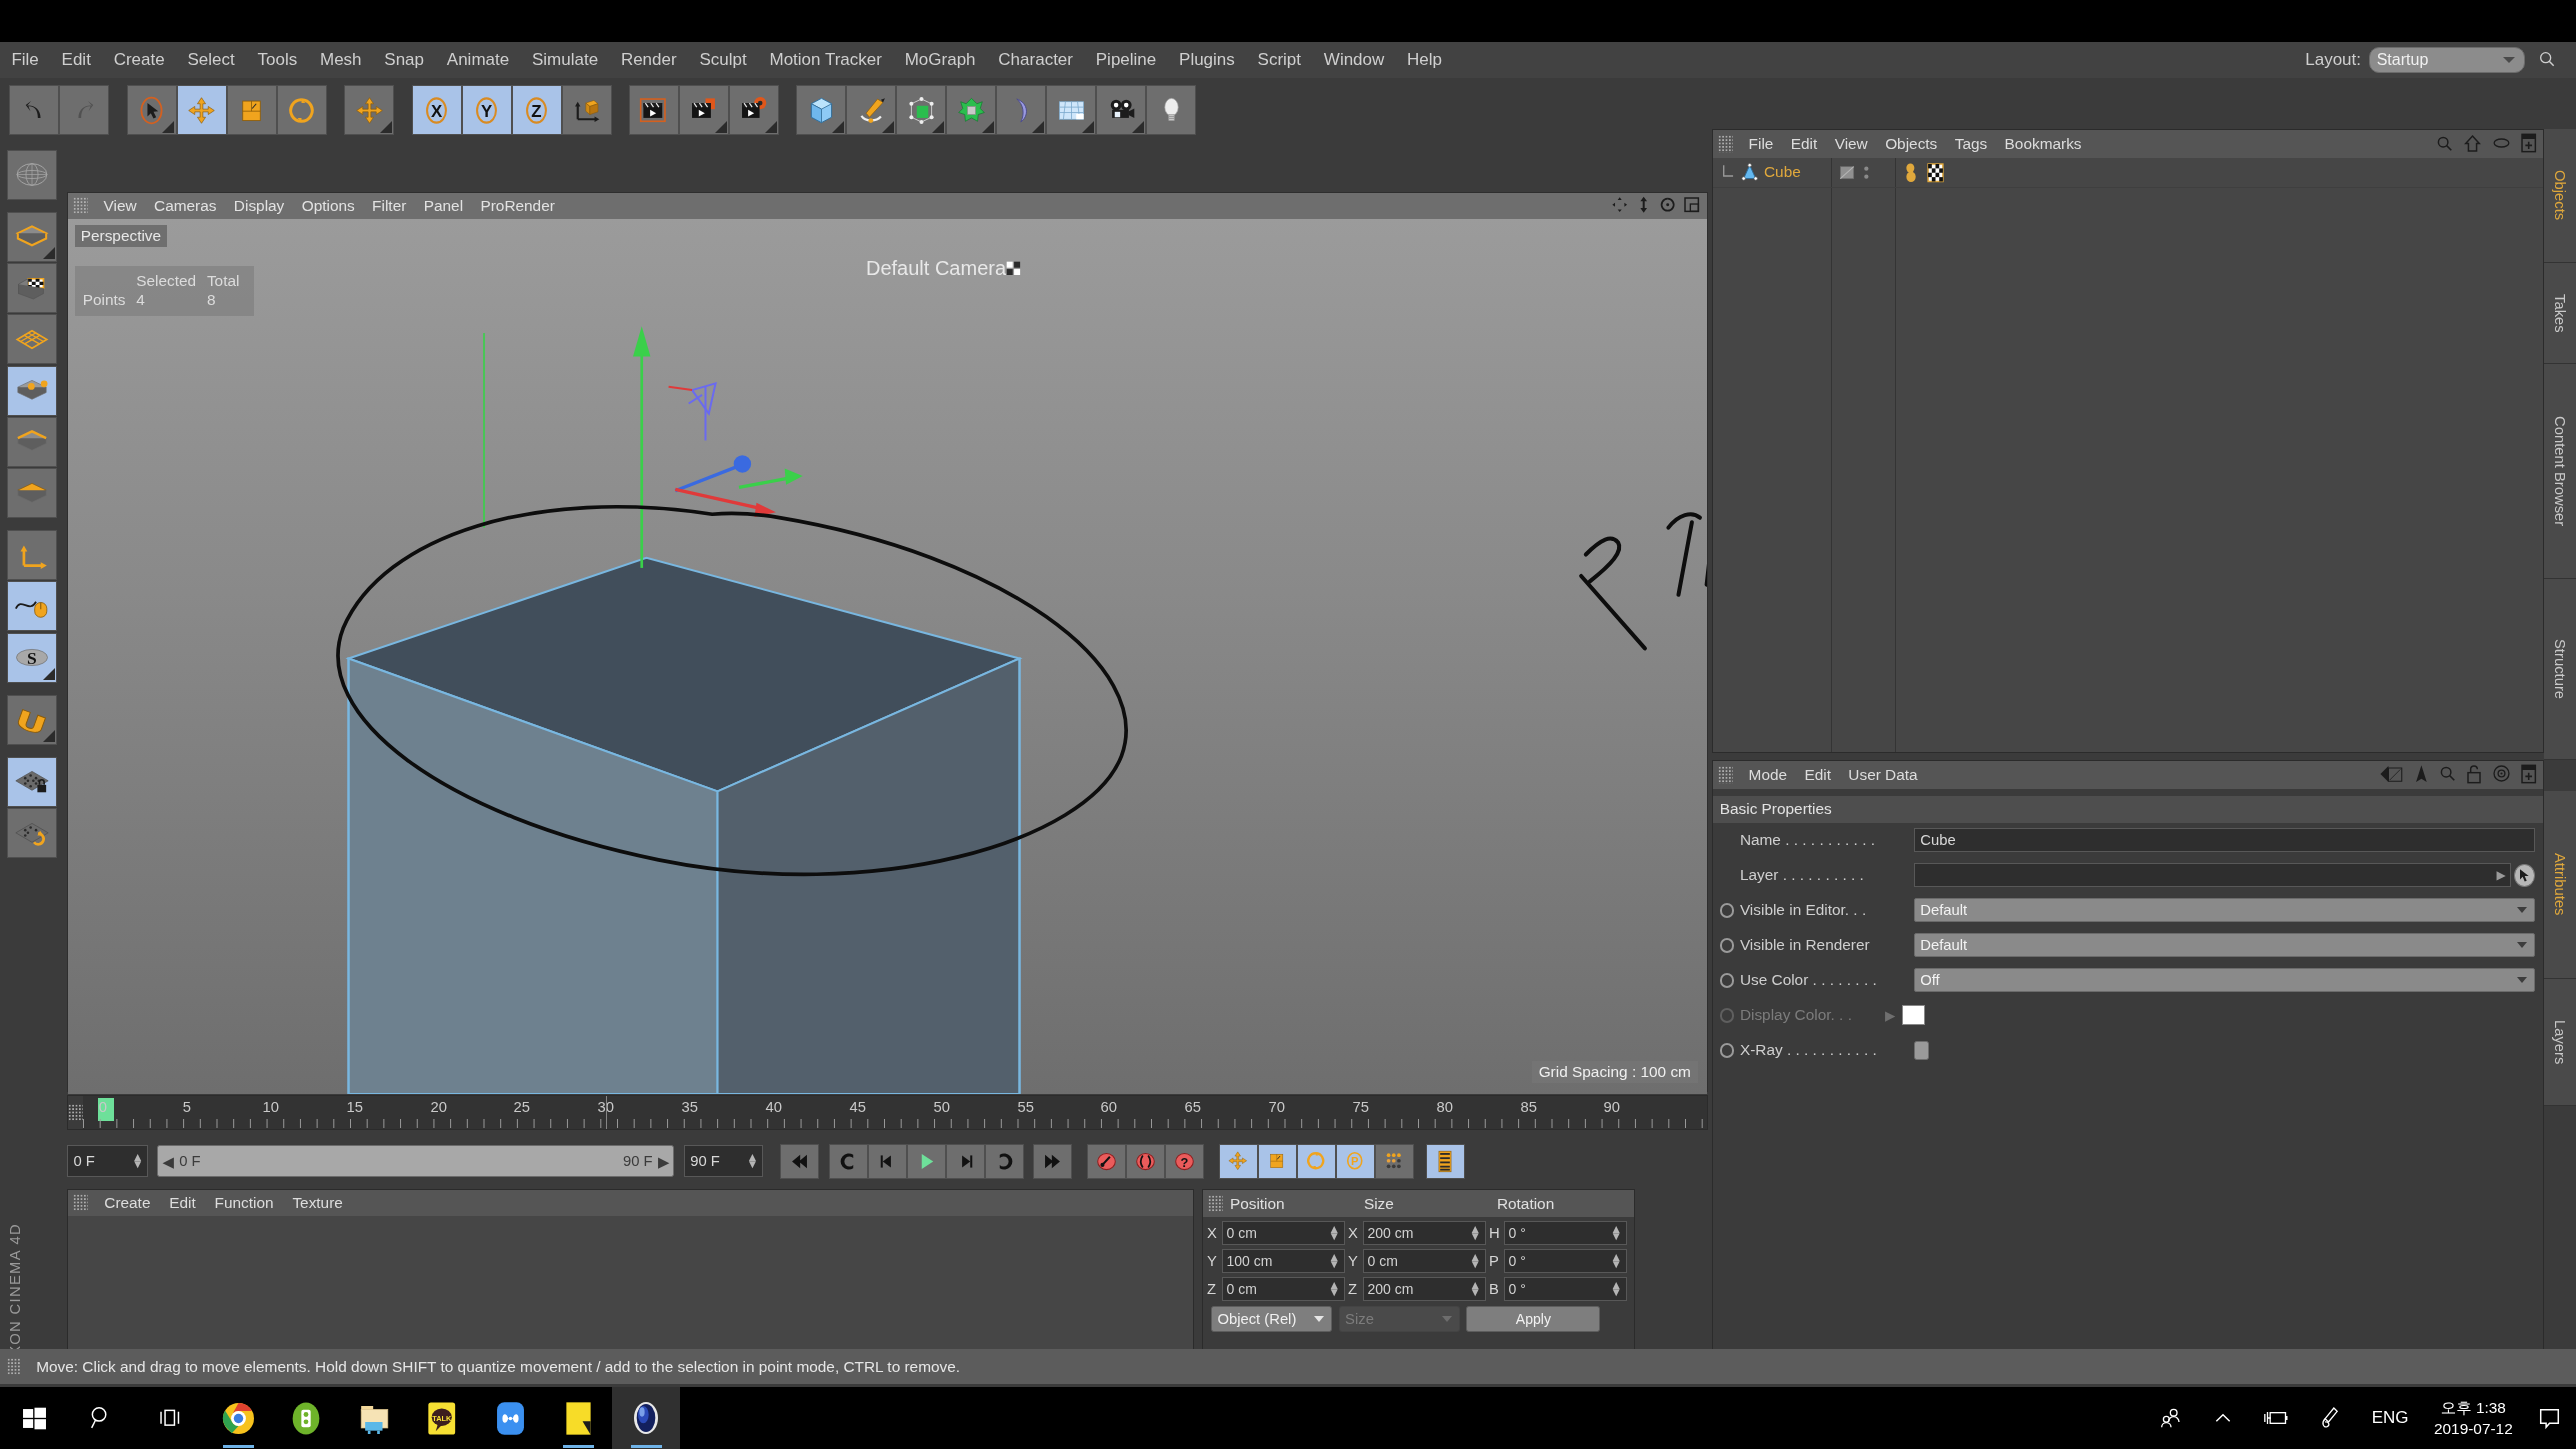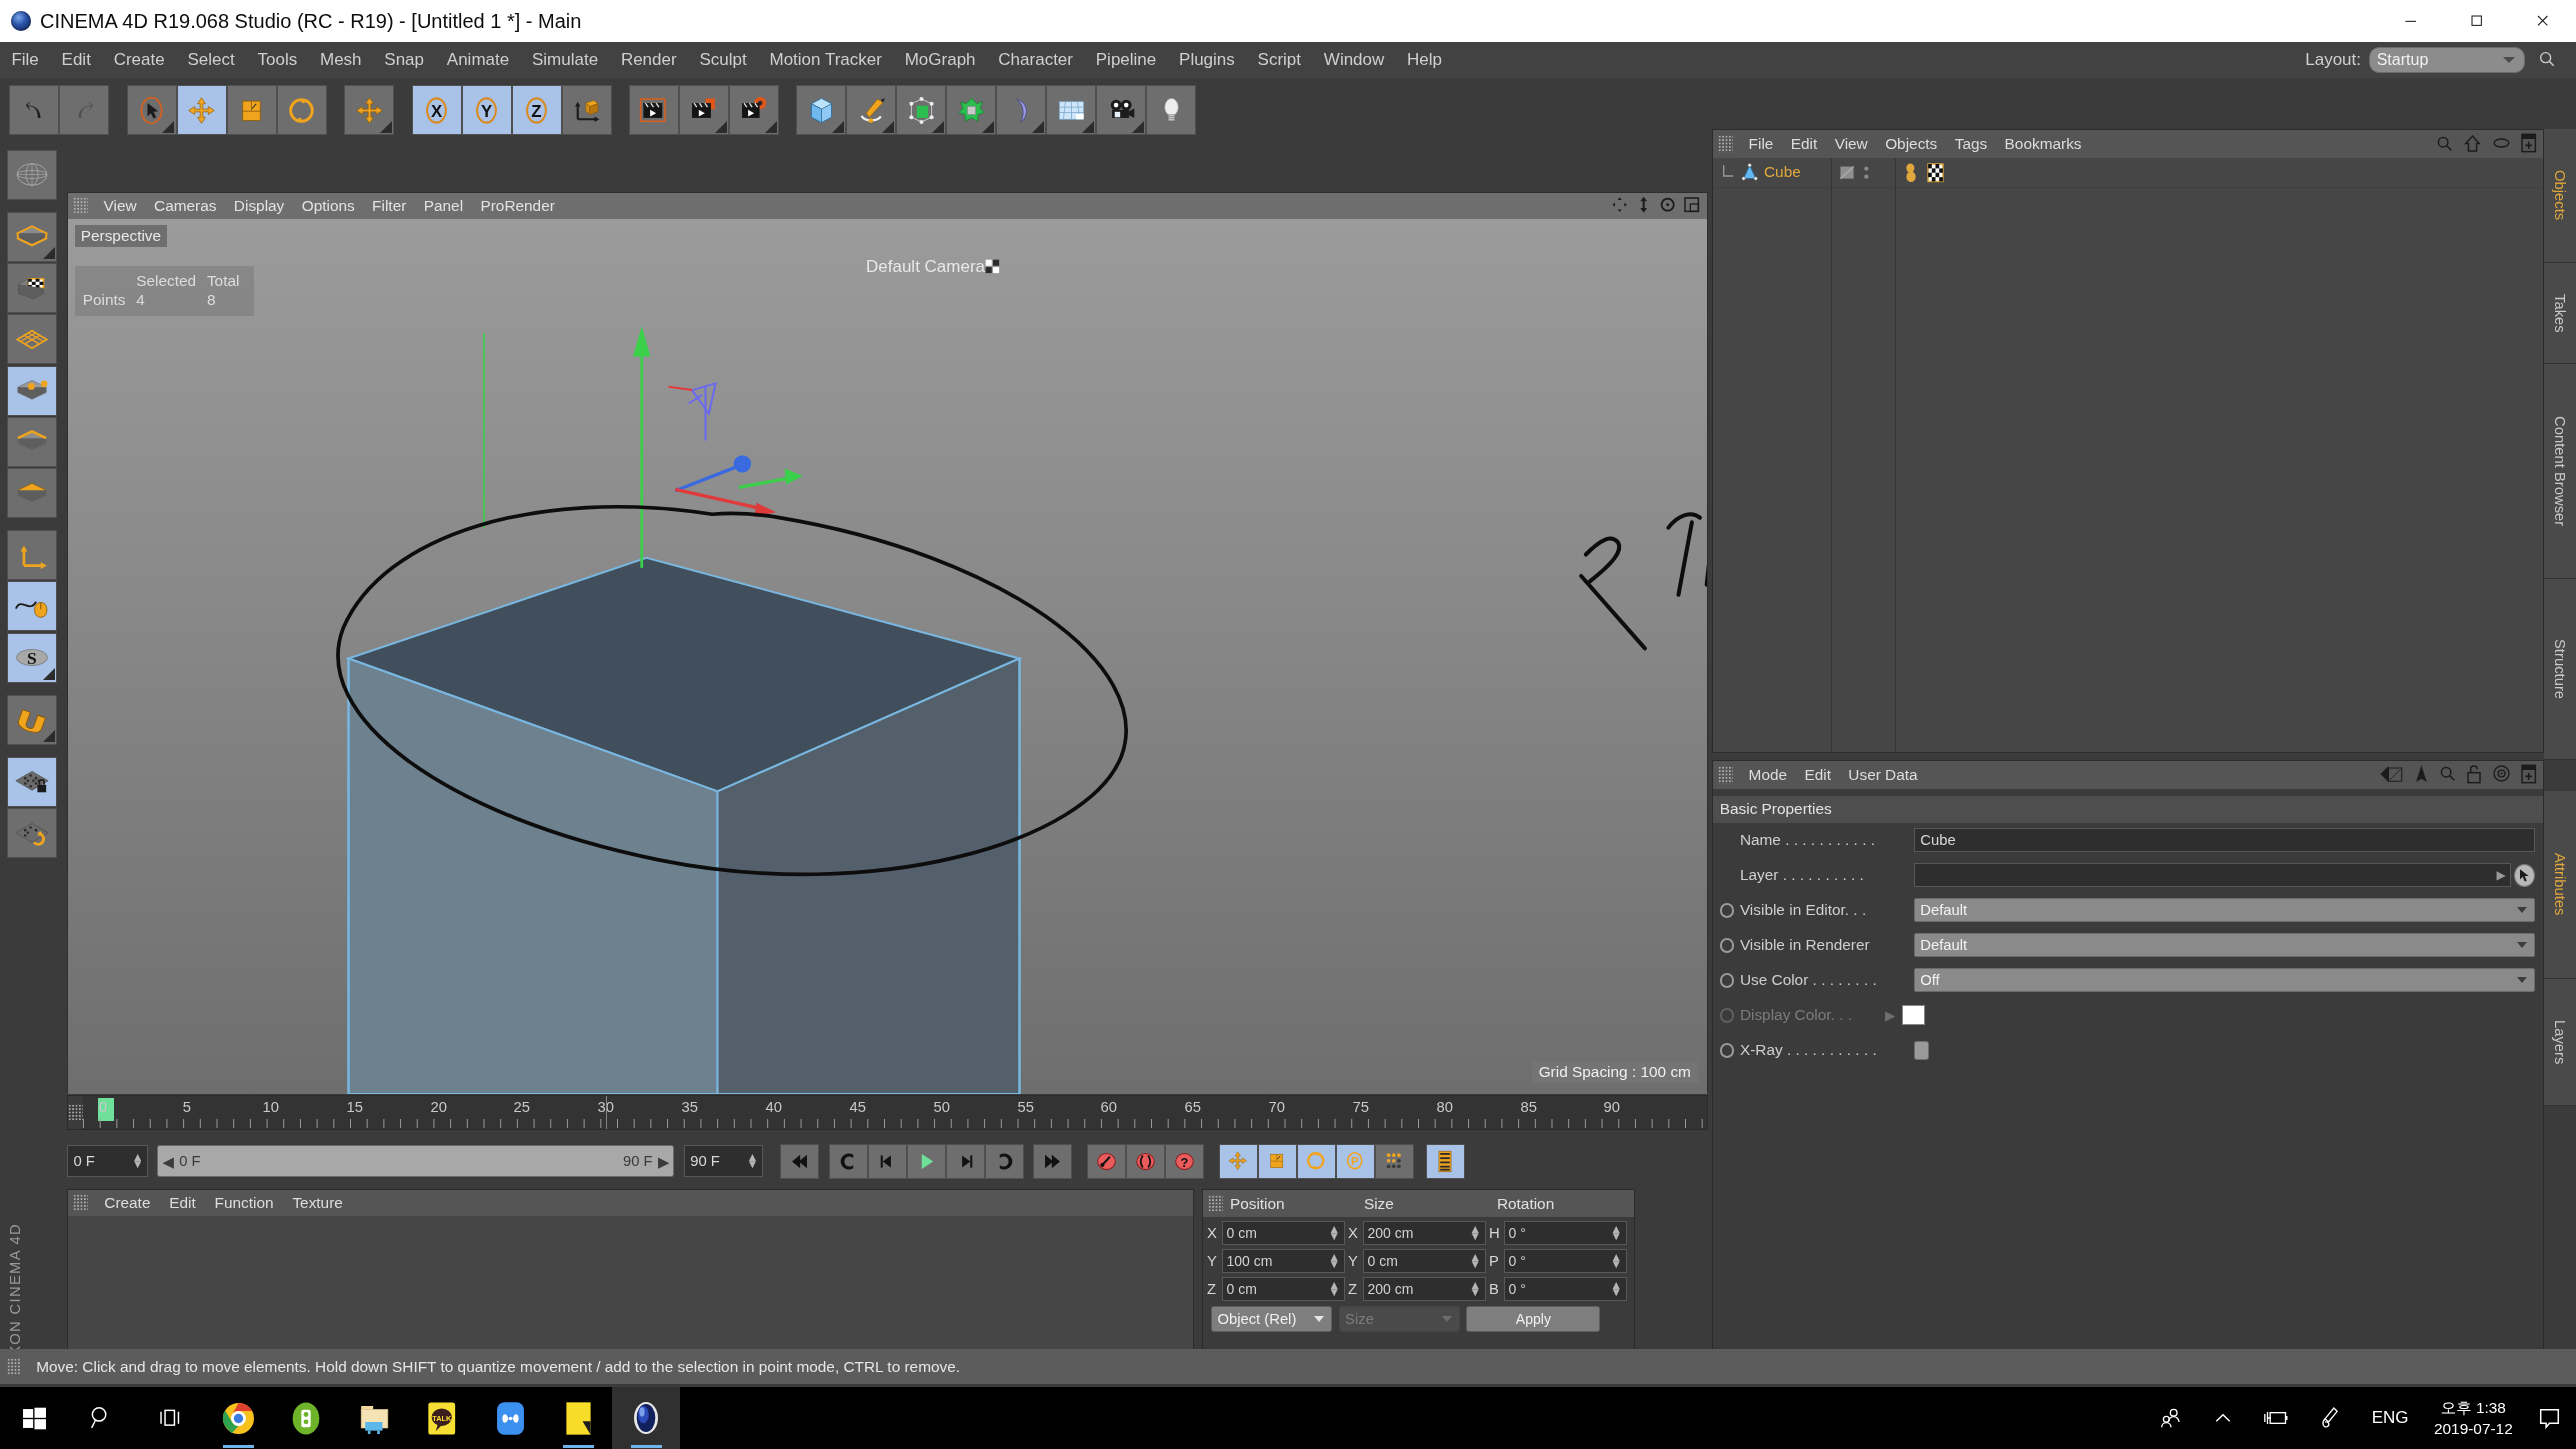--- a/index.html
+++ b/index.html
@@ -135,21 +135,21 @@
     color: #e8e8e8; font-size: 15.4px; padding: 2px 6px;
   }
   .stats-box {
     position: absolute; left: 6.7px; top: 47px; background: rgba(125,125,125,.62);
     padding: 5.4px 9.4px 6.7px 6.7px; color: #dcdcdc; font-size: 15.4px;
   }
   .stats-box table { border-collapse: collapse; }
   .stats-box td { padding: 0.7px 5.4px; }
   .stats-box td.lbl { padding-left: 1.3px; }
   .cam-label {
-    position: absolute; left: 798px; top: 38px; color: #e8e8e8; font-size: 17px;
+    position: absolute; left: 798px; top: 38px; color: #e8e8e8; font-size: 20px;
     display: flex; align-items: center; gap: 0;
   }
   .grid-spacing {
     position: absolute; right: 9.4px; bottom: 10.7px; background: rgba(120,120,120,.55);
     color: #efefef; font-size: 15.4px; padding: 2px 6.7px;
   }
 
   
   .timeline {
     position: absolute; left: 67px; top: 1053px; width: 1641px; height: 35px;
@@ -366,42 +366,20 @@
   .clock { color: #fff; font-size: 15.4px; text-align: center; line-height: 21.5px; padding: 0 10.7px; }
 
   
   .handwrite { position: absolute; left: 0; top: 0; pointer-events: none; }
 </style>
 </head>
 <body>
 
 <div class="app">
 
-  <div class="titlebar">
-    <div class="title-logo"></div>
-    <div class="title-text">CINEMA 4D R19.068 Studio (RC - R19) - [Untitled 1 *] - Main</div>
-    <div class="win-btns">
-      <div class="win-btn">
-        <svg width="17.4" height="17.4" viewBox="0 0 26 26">
-            <line x1="5" y1="14" x2="21" y2="14" stroke="#222" stroke-width="1.6"></line>
-          </svg>
-      </div>
-      <div class="win-btn">
-        <svg width="17.4" height="17.4" viewBox="0 0 26 26">
-            <rect x="6" y="6" width="14" height="14" fill="none" stroke="#222" stroke-width="1.6"></rect>
-          </svg>
-      </div>
-      <div class="win-btn close">
-        <svg width="17.4" height="17.4" viewBox="0 0 26 26">
-            <line x1="6" y1="6" x2="20" y2="20" stroke="#222" stroke-width="1.7"></line>
-            <line x1="20" y1="6" x2="6" y2="20" stroke="#222" stroke-width="1.7"></line>
-          </svg>
-      </div>
-    </div>
-  </div>
 
   <div class="c4d">
 
     <div class="menubar">
       <div class="menu-item">File</div>
       <div class="menu-item">Edit</div>
       <div class="menu-item">Create</div>
       <div class="menu-item">Select</div>
       <div class="menu-item">Tools</div>
       <div class="menu-item">Mesh</div>

